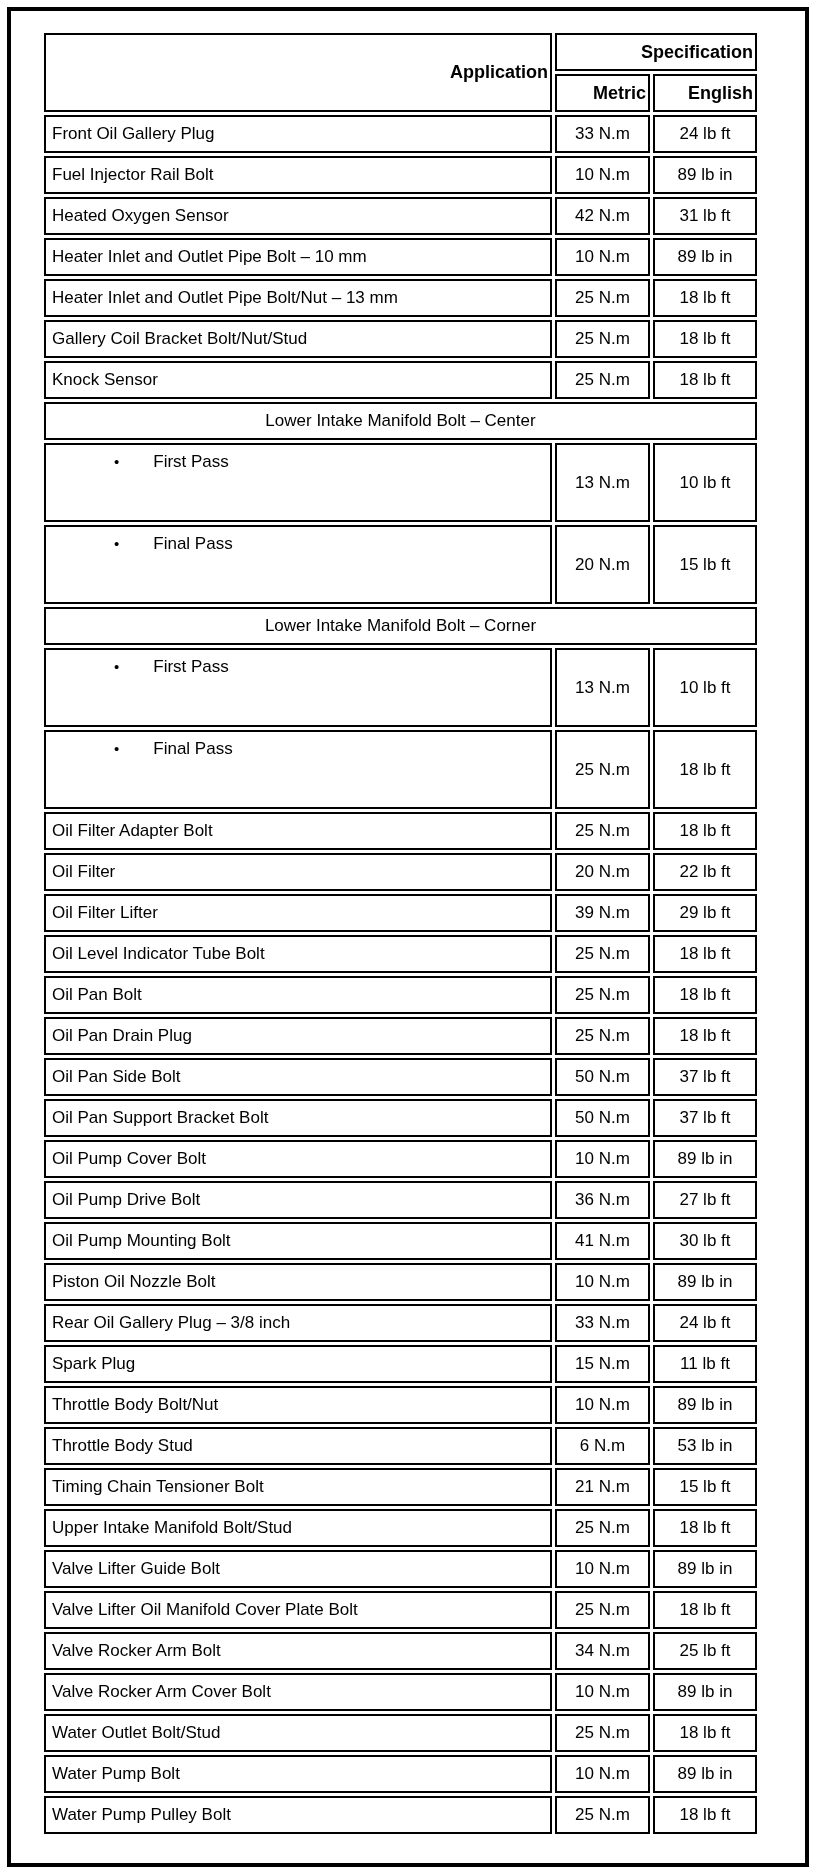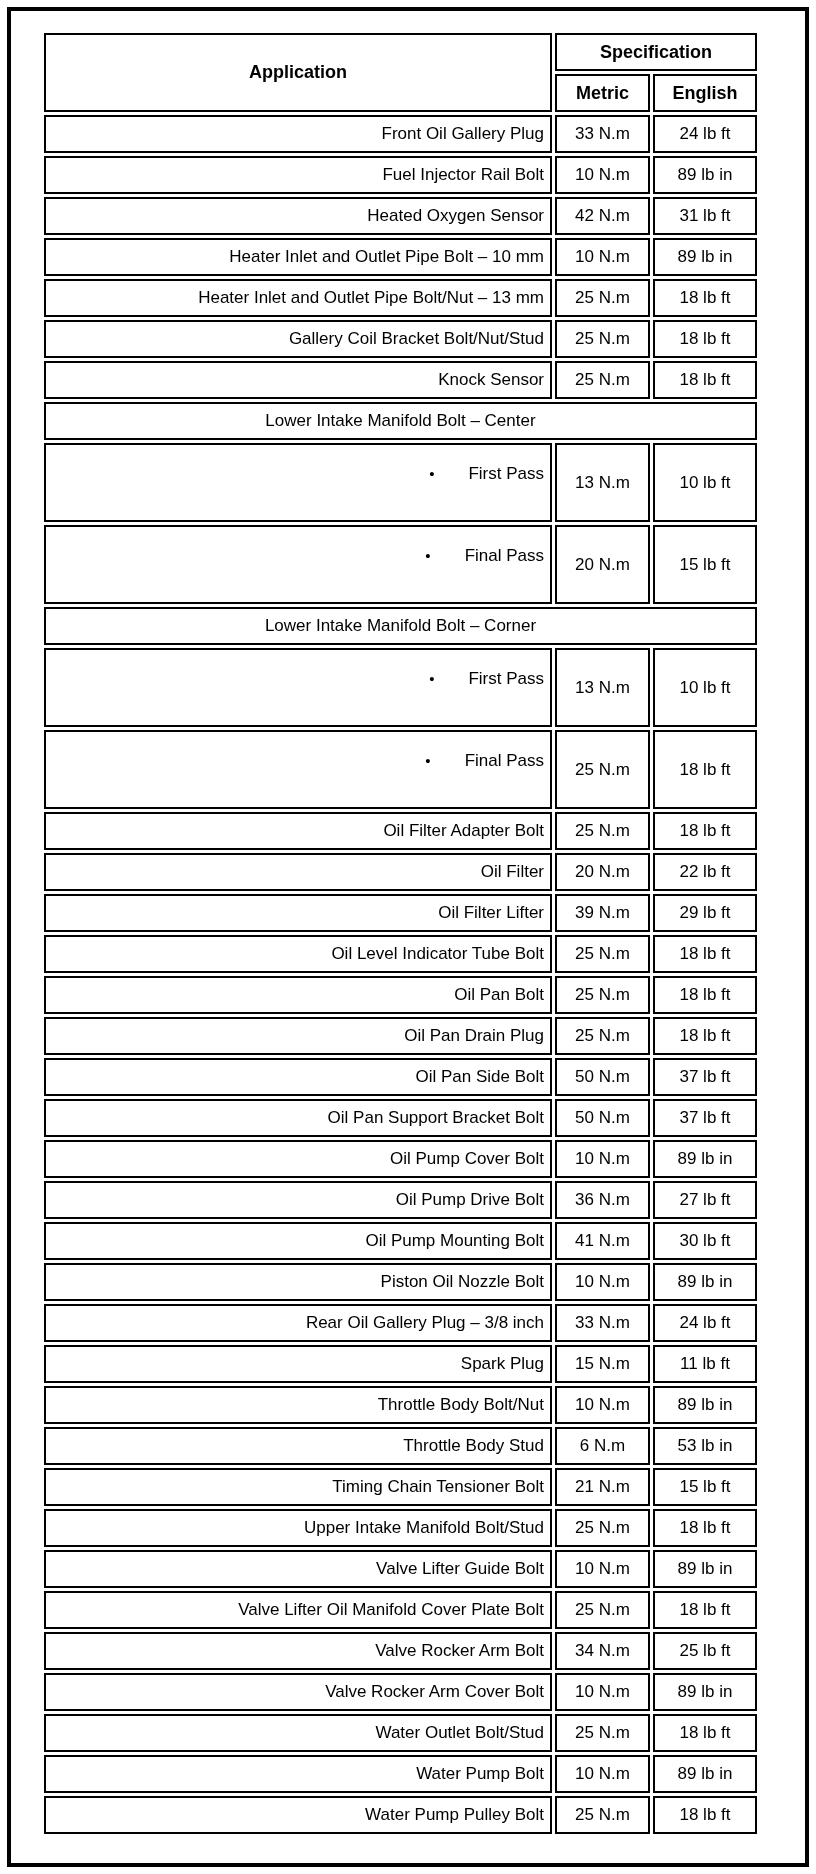--- a/index.html
+++ b/index.html
@@ -36,49 +36,49 @@
     font-size: 17px;
     line-height: 1.15;
   }
   th, td {
     border: 2px solid #000000;
     background: #ffffff;
     overflow: hidden;
   }
   th {
     font-weight: bold;
-    text-align: center;
+    text-align: right;
     vertical-align: middle;
     font-size: 18px;
     height: 38px;
     padding: 4px 2px;
   }
   td.app-cell {
-    text-align: right;
+    text-align: left;
     vertical-align: middle;
     padding: 6px 6px;
     height: 38px;
   }
   td.section-cell {
     text-align: center;
     vertical-align: middle;
     padding: 6px 6px;
     height: 38px;
   }
   td.val-cell {
     text-align: center;
     vertical-align: middle;
     padding: 6px 2px;
     height: 38px;
     white-space: nowrap;
   }
   tr.tall td { height: 79px; }
   tr.tall td.app-cell {
     vertical-align: top;
-    padding-top: 19px;
+    padding-top: 7px;
     margin-left: 32px;
   }
   tr.tall td.val-cell {
     vertical-align: middle;
   }
   .bullet {
     display: inline-block;
     margin-left: 62px;
     margin-right: 34px;
     font-size: 15px;

